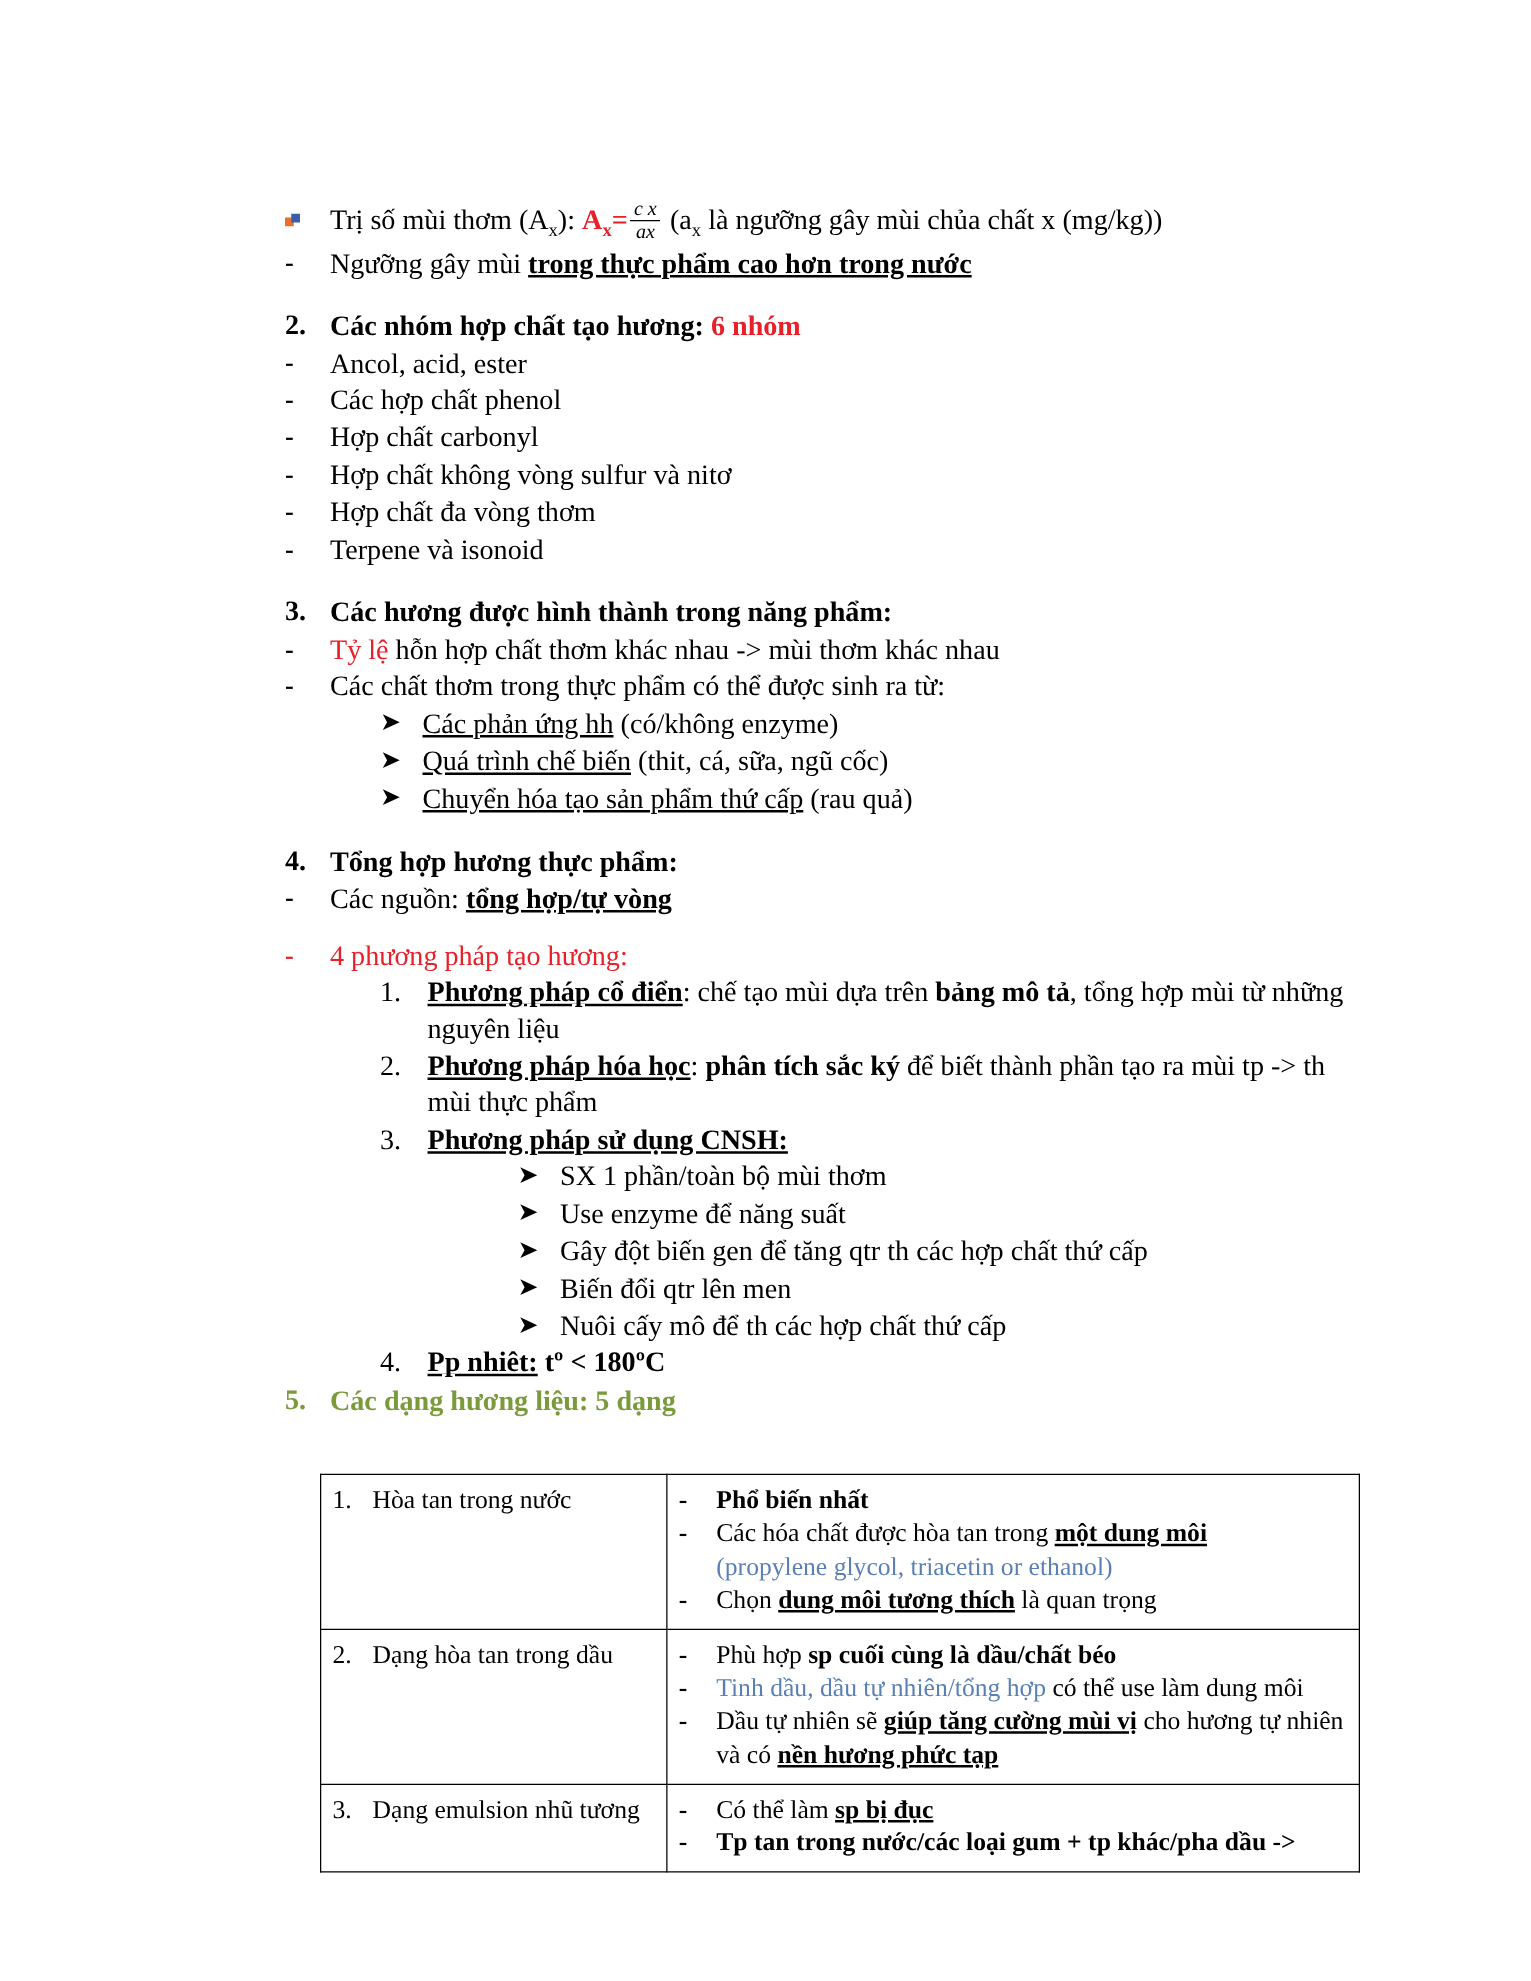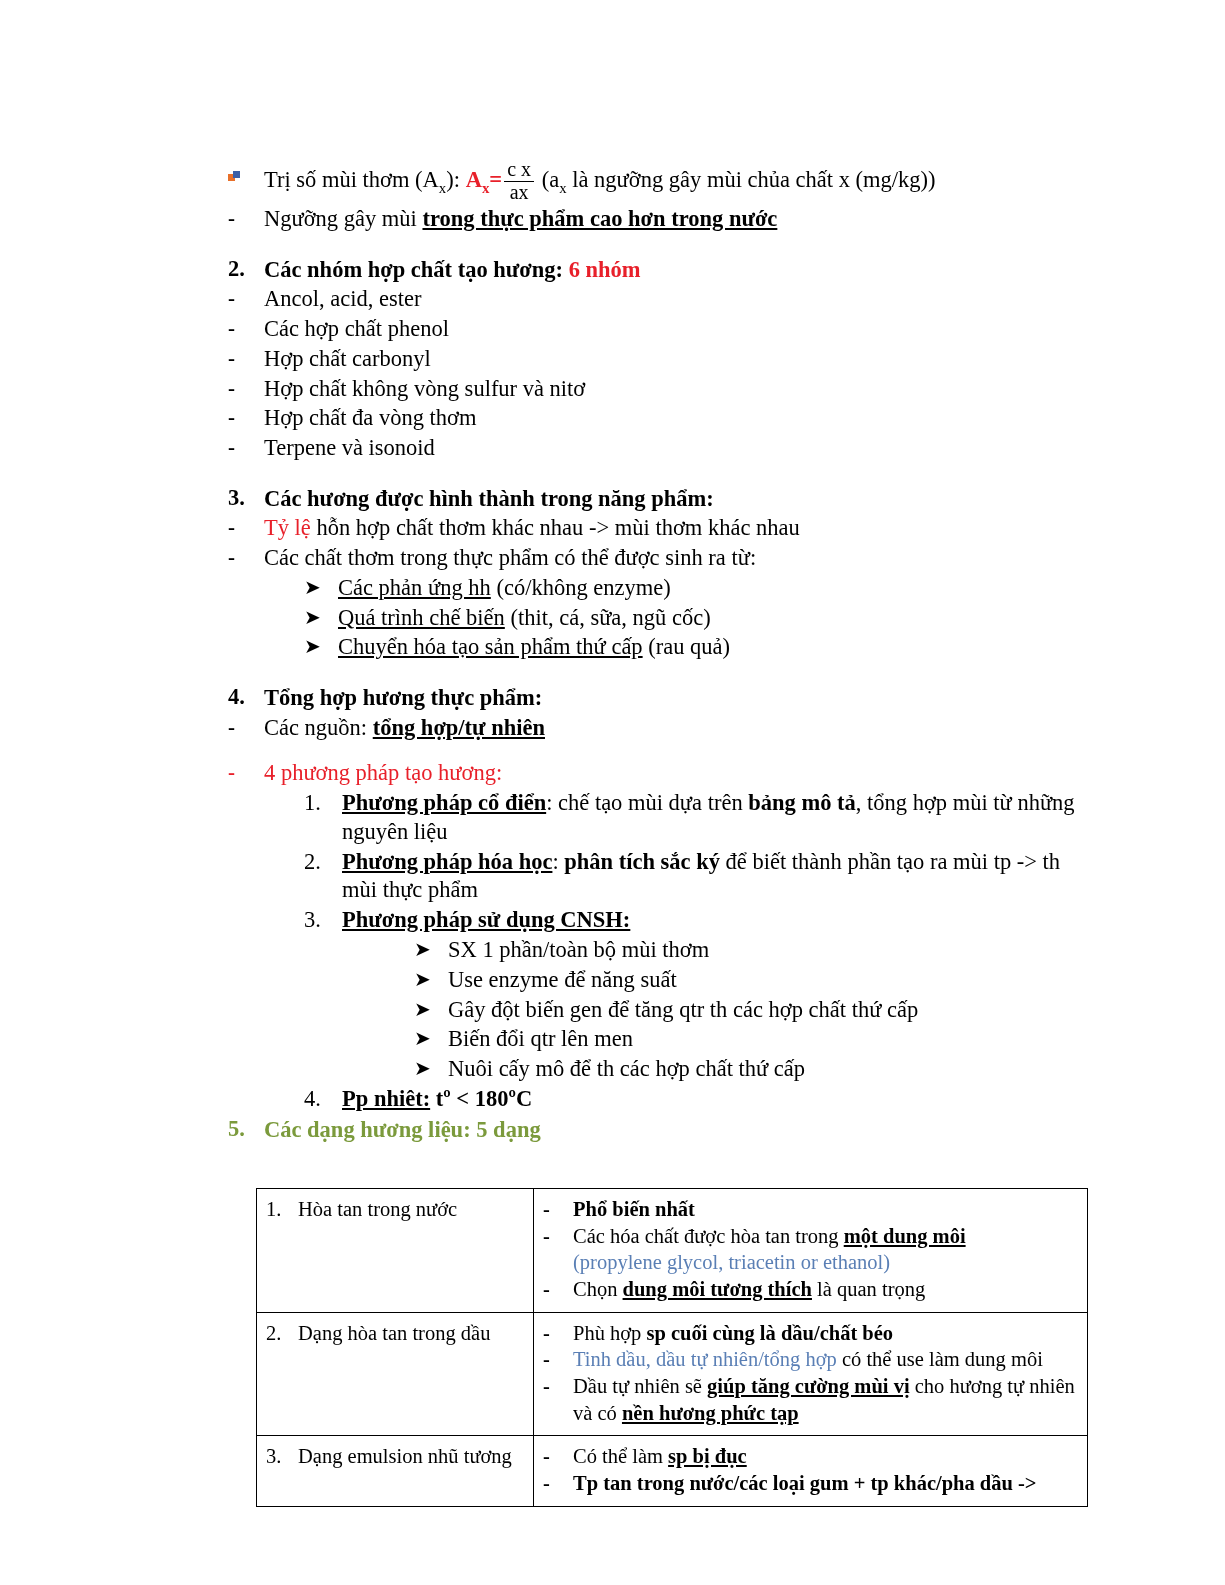--- a/index.html
+++ b/index.html
@@ -86,21 +86,22 @@
   }
   .num-marker {
     flex: 0 0 auto;
     width: 38px;
     font-size: 22.5px;
   }
   .frac {
     display: inline-block;
     vertical-align: middle;
     text-align: center;
-    font-size: 20px;
+    font-style: italic;
+    font-size: 16px;
     line-height: 1.08;
     position: relative;
     top: -1px;
     margin: 0 2px;
   }
   .frac .num { display: block; padding: 0 3px; }
   .frac .den { display: block; border-top: 1.3px solid #000; padding: 0 3px; }
   sub { font-size: 0.66em; }
 
   table.flavor {
@@ -214,21 +215,21 @@
 
     <div class="gap"></div>
 
     <div class="num-head">
       <span class="bullet-marker">4.</span>
       <span class="txt">Tổng hợp hương thực phẩm:</span>
     </div>
 
     <div class="line">
       <span class="bullet-marker dash">-</span>
-      <span class="txt"><span>Các nguồn: </span><span class="u">tổng hợp/tự nhiên</span></span>
+      <span class="txt"><span>Các nguồn: </span><span class="u">tổng hợp/tự vòng</span></span>
     </div>
     <div class="line">
       <span class="bullet-marker dash red">-</span>
       <span class="txt red">4 phương pháp tạo hương:</span>
     </div>
 
     <div class="sub-level">
       <div class="line">
         <span class="num-marker">1.</span>
         <span class="txt"><span class="u">Phương pháp cổ điển</span><span>: chế tạo mùi dựa trên </span><span class="b">bảng mô tả</span><span>, tổng hợp mùi từ những nguyên liệu</span></span>

